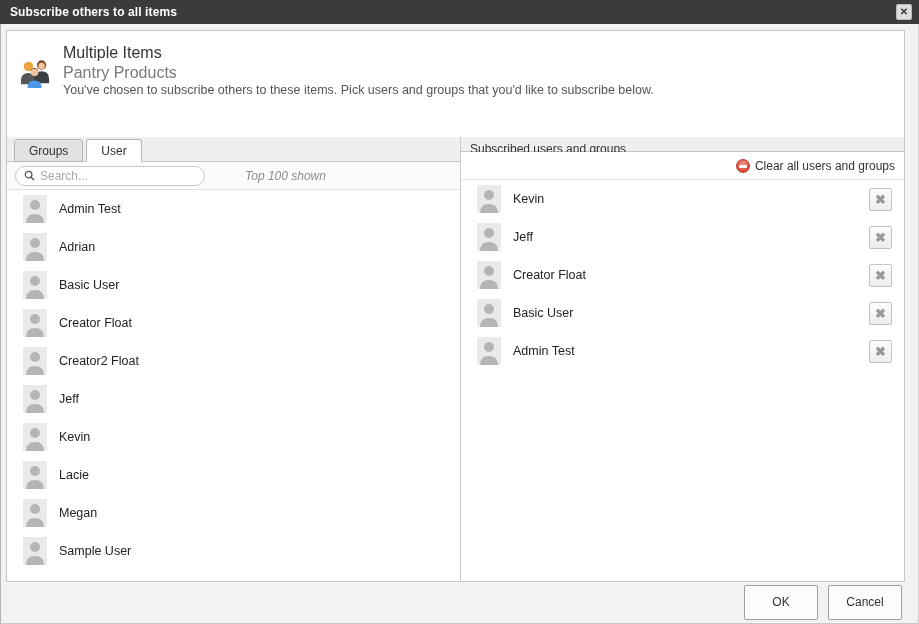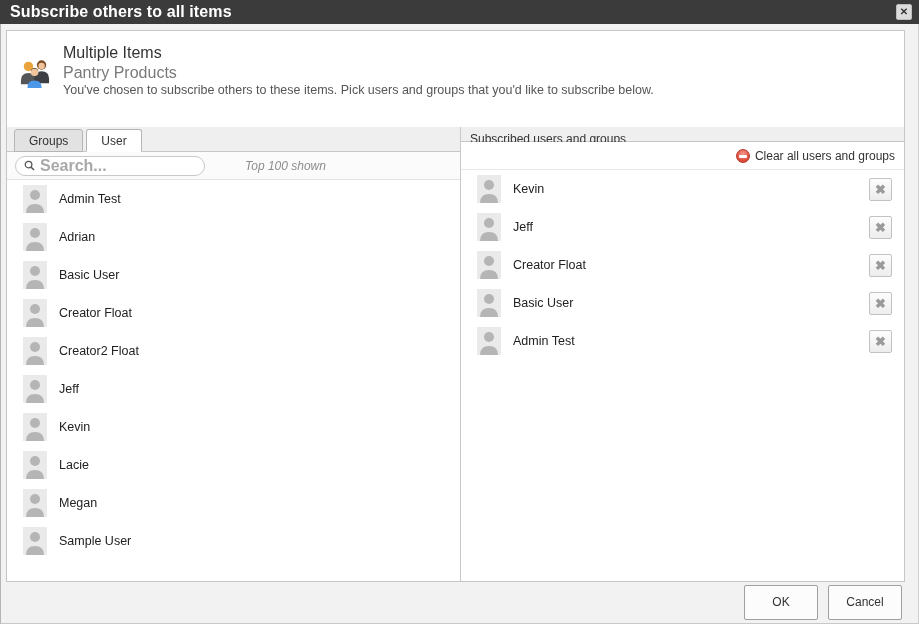--- a/index.html
+++ b/index.html
@@ -1,50 +1,50 @@
 <!DOCTYPE html>
 <html><head>
 <meta charset="utf-8">
 <style>
   * { margin:0; padding:0; box-sizing:border-box; }
   html,body { width:919px; height:624px; }
   body { font-family:"Liberation Sans", sans-serif; background:#f2f2f2; position:relative; overflow:hidden; }
 
   
   .titlebar { position:absolute; top:0; left:0; width:919px; height:24px; background:#3b3b3b; display:flex; align-items:center; }
-  .titlebar .title { color:#fff; font-size:16px; font-weight:bold; padding-left:10px; letter-spacing:.1px; }
+  .titlebar .title { color:#fff; font-size:12px; font-weight:bold; padding-left:10px; letter-spacing:.1px; }
   .close-btn { position:absolute; right:7px; top:4px; width:16px; height:16px; background:#dcdcdc; border:1px solid #bdbdbd; border-radius:2px; color:#333; font-size:10px; line-height:14px; text-align:center; cursor:pointer; font-weight:bold; }
 
   
   .frame { position:absolute; top:24px; left:0; width:919px; height:600px; background:#f2f2f2; border-left:1px solid #b4b4b4; border-right:1px solid #cfcfcf; border-bottom:1px solid #c9c9c9; }
 
   
   .panel { position:absolute; left:5px; right:13px; top:6px; bottom:41px; background:#fff; border:1px solid #c6c6c6; display:flex; flex-direction:column; }
 
   .head { position:relative; height:96px; flex:none; }
   .head .group-icon { position:absolute; left:13px; top:27px; width:30px; height:30px; }
   .head .h-title { position:absolute; left:56px; top:13px; font-size:16px; color:#333; }
   .head .h-sub { position:absolute; left:56px; top:33px; font-size:16px; color:#7a7a7a; }
   .head .h-desc { position:absolute; left:56px; top:52px; font-size:12.5px; color:#555; }
 
-  .columns { flex:1; display:flex; min-height:0; }
+  .columns { flex:1; display:flex; min-height:0;margin-top:10px; }
   .col-left { width:454px; flex:none; display:flex; flex-direction:column; border-right:1px solid #c9c9c9; }
   .col-right { flex:1; display:flex; flex-direction:column; }
 
   
   .tabstrip { height:25px; flex:none; background:#efefef; border-bottom:1px solid #c6c6c6; display:flex; align-items:flex-end; padding-left:7px; }
   .tab { height:23px; line-height:22px; padding:0 14px; font-size:12px; color:#333; border:1px solid #b5b5b5; border-radius:3px 3px 0 0; margin-right:3px; margin-bottom:-1px; cursor:pointer; background:#e2e2e2; }
   .tab.active { background:#fff; border-bottom-color:#fff; }
   .right-head { height:15px; flex:none; background:#efefef; border-bottom:1px solid #c6c6c6; font-size:12px; color:#333; line-height:24px; padding-left:9px; }
 
   
   .search-row { height:28px; flex:none; background:#fbfbfb; border-bottom:1px solid #e2e2e2; display:flex; align-items:center; padding:0 8px; }
   .search-box { width:190px; height:20px; border:1px solid #c9c9c9; border-radius:10px; background:#fff; display:flex; align-items:center; padding:0 8px; }
   .search-box svg { flex:none; margin-right:5px; }
-  .search-box input { border:none; outline:none; flex:1; font-size:16px; color:#4d7c0f; font-family:"Liberation Sans", sans-serif; background:transparent;font-weight:bold; }
+  .search-box input { border:none; outline:none; flex:1; font-size:12px; color:#4d7c0f; font-family:"Liberation Sans", sans-serif; background:transparent; }
   .search-box input::placeholder { color:#a9a9a9; }
   .top-shown { font-style:italic; font-size:12px; color:#8d8d8d; margin-left:40px; }
 
   .clear-row { height:28px; flex:none; background:#fff; border-bottom:1px solid #e8e8e8; display:flex; align-items:center; justify-content:flex-end; padding-right:9px; cursor:pointer; }
   .minus-icon { width:14px; height:14px; border-radius:50%; background:radial-gradient(circle at 50% 32%, #f2978b, #dd4938 70%); border:1px solid #b33a2d; position:relative; margin-right:5px; flex:none; }
   .minus-icon::after { content:""; position:absolute; left:2.5px; top:5.5px; width:8px; height:2.5px; background:#fff; border-radius:1px; }
   .clear-label { font-size:12px; color:#333; }
 
   
   .list { flex:1; overflow:hidden; background:#fff; }

